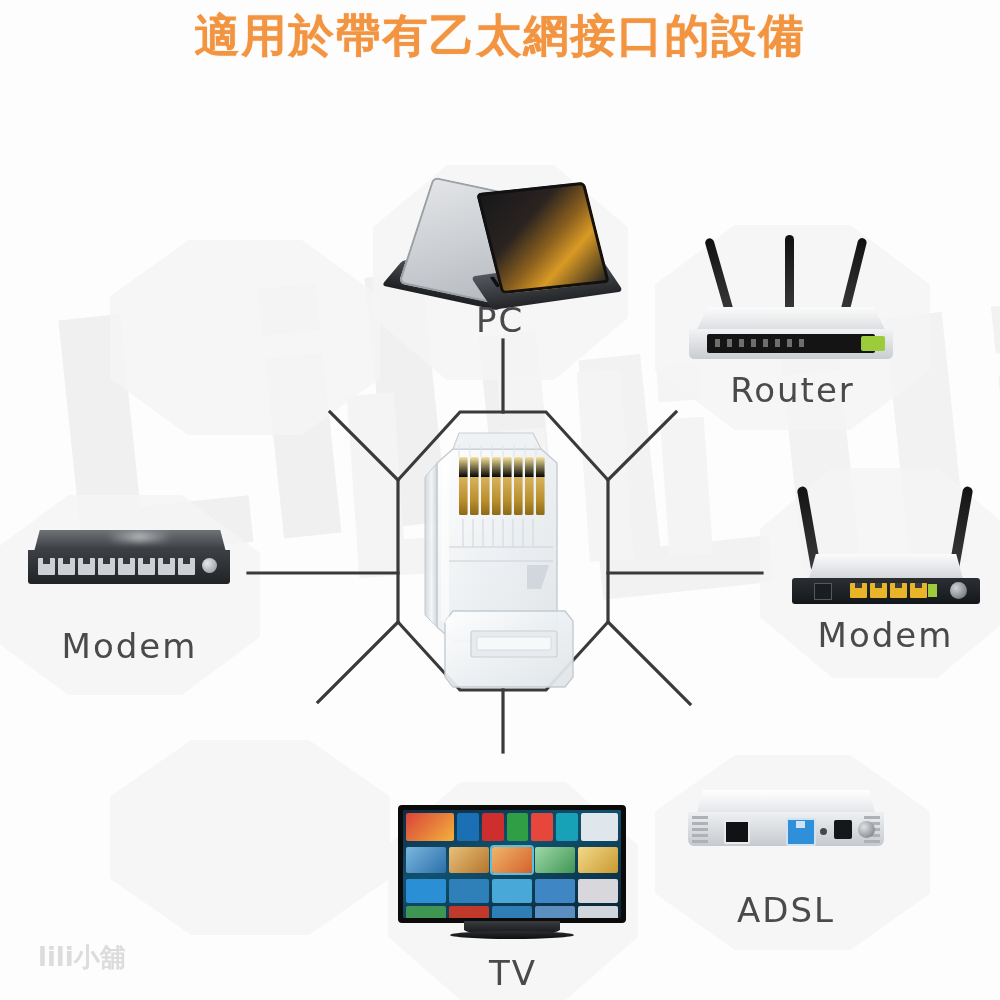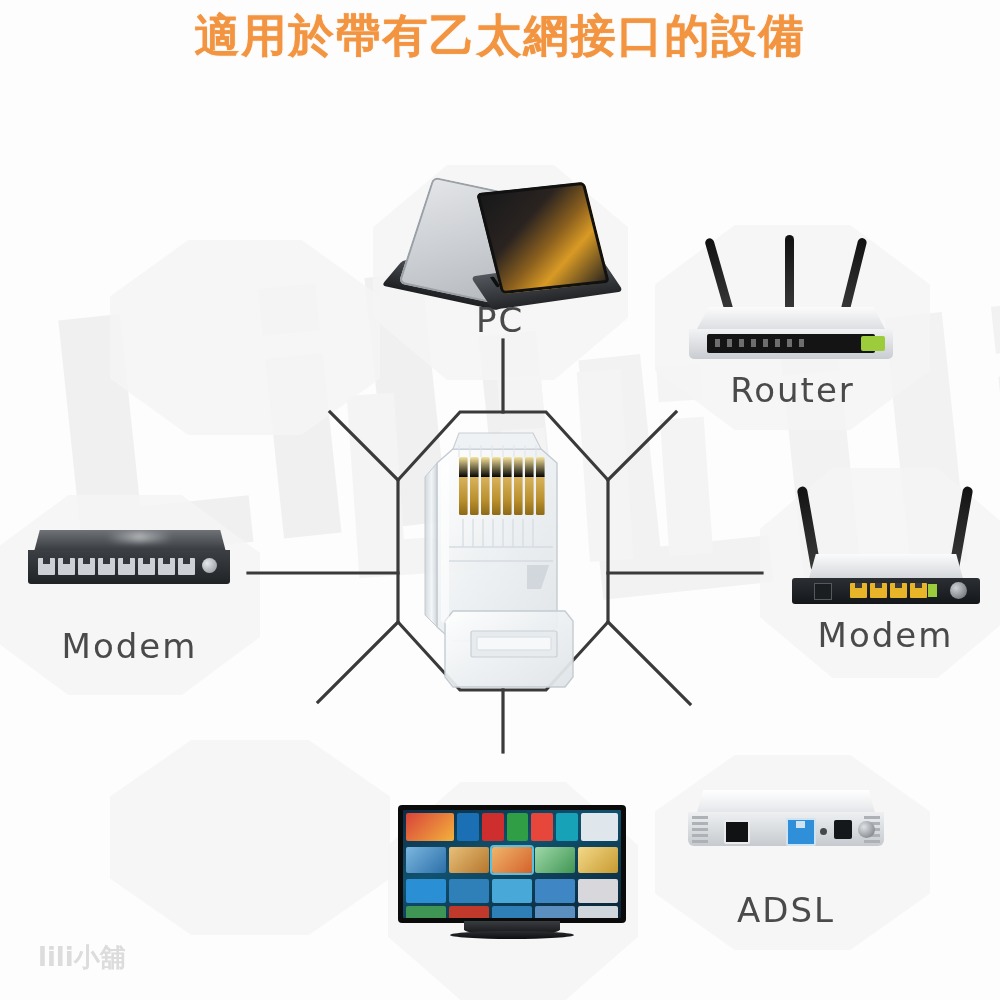--- a/index.html
+++ b/index.html
@@ -444,20 +444,21 @@
           <i style="background:#3f9654;height:18px"></i>
           <i style="background:#c0392b;height:18px"></i>
           <i style="background:#2d7fb5;height:18px"></i>
           <i style="background:#5a8fc0;height:18px"></i>
           <i style="background:#cfd6dc;height:18px"></i>
         </div>
       </div>
       <div class="tv-stand"></div>
       <div class="tv-foot"></div>
     </div>
+    <div class="label" style="top:148px;">TV</div>
   </div>
 
 
   <div class="node" style="left:12px;top:530px;width:235px;height:150px;">
     <div class="dev sw-wrap" style="left:16px;top:0;">
       <div class="sw-top"></div>
       <div class="sw-body"></div>
       <div class="sw-ports">
           <i></i>
           <i></i>

